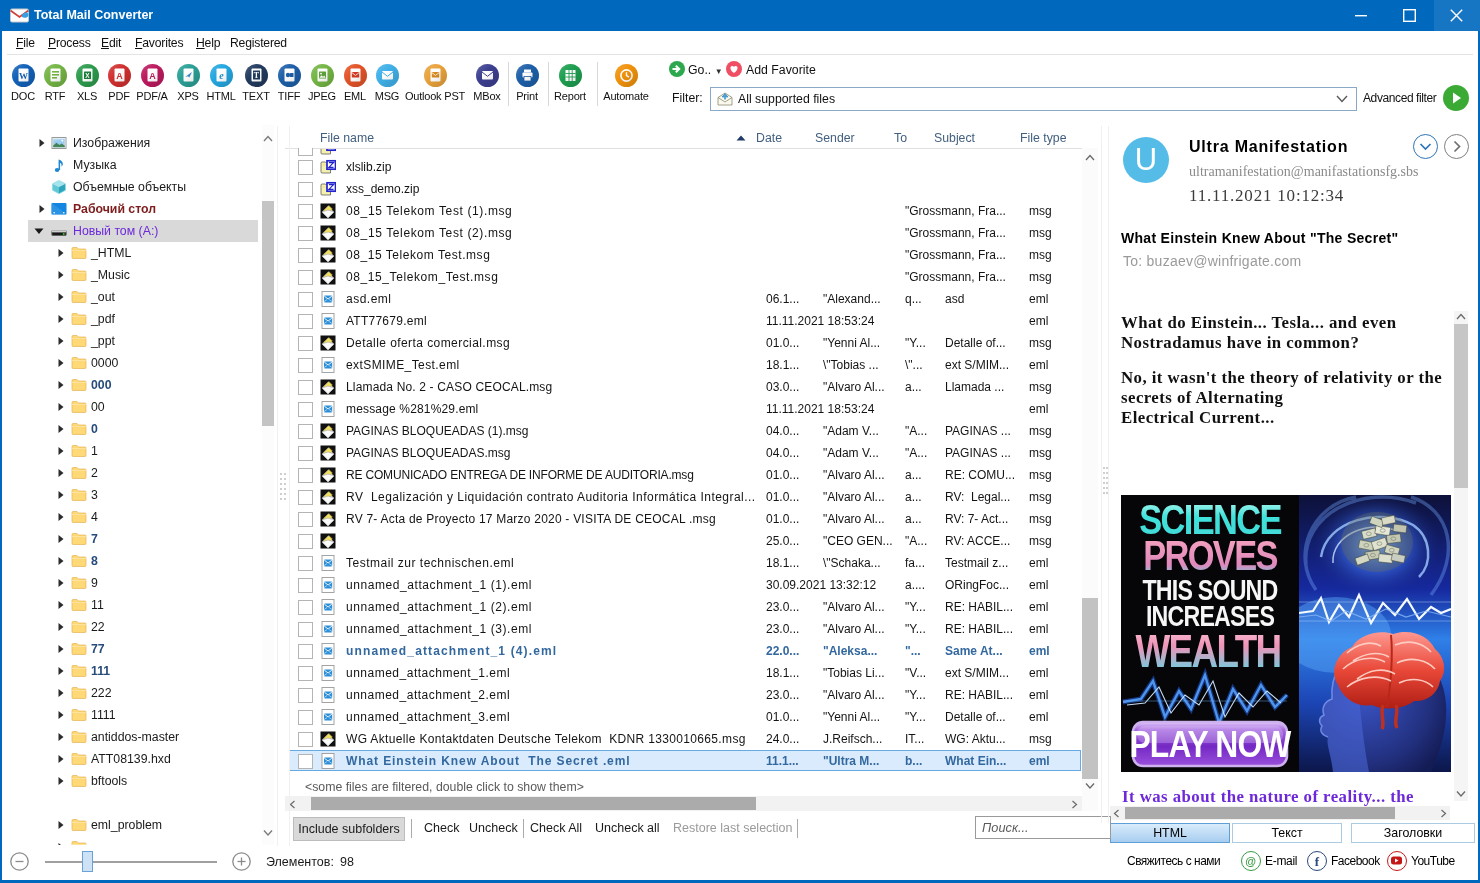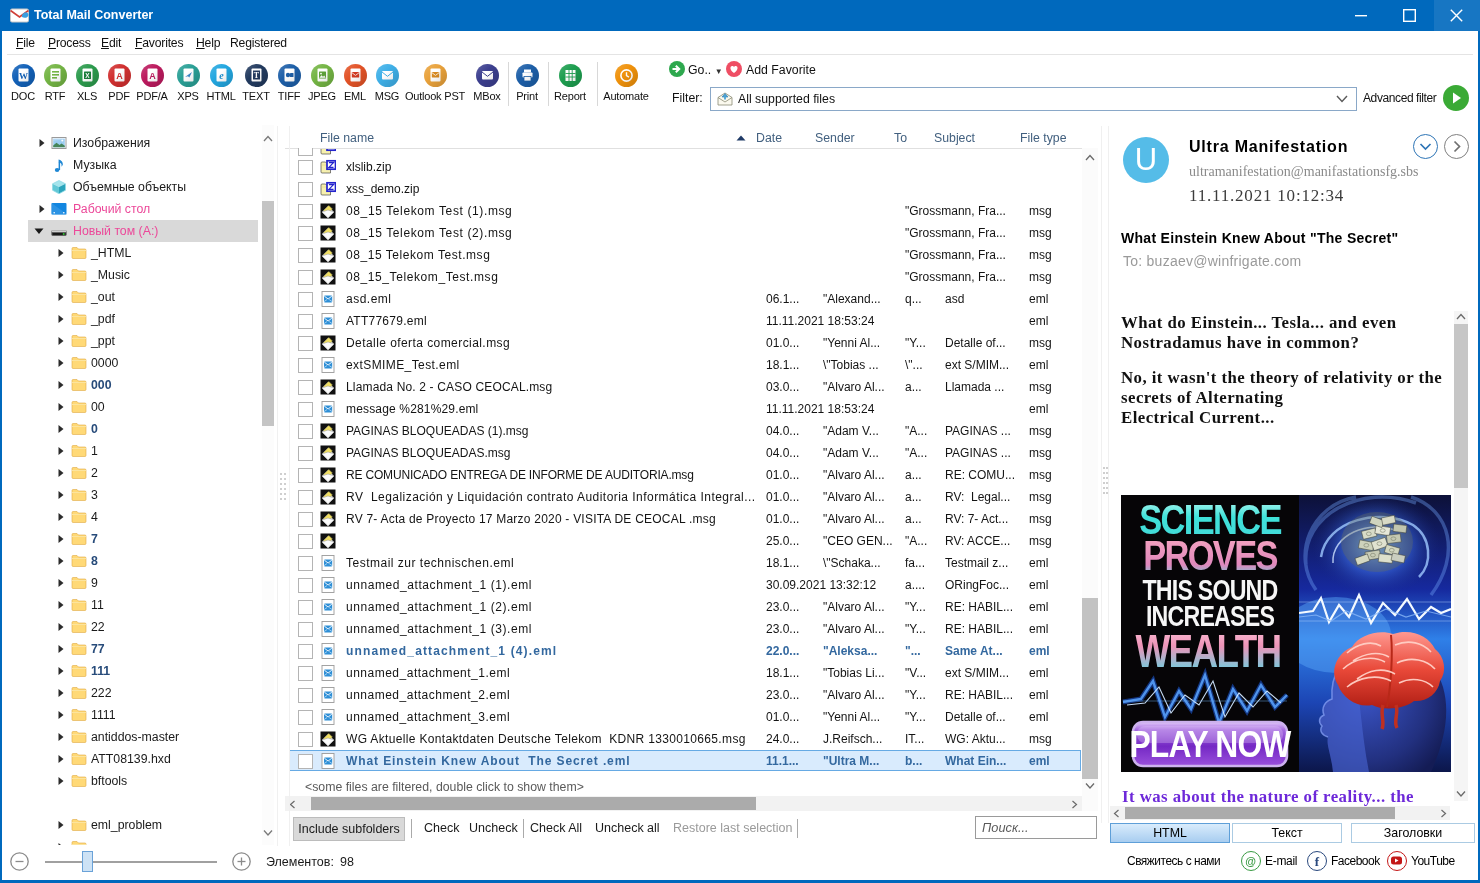--- a/index.html
+++ b/index.html
@@ -316,34 +316,34 @@
   <div class="trow" style="top:73px">
       <svg class="tarr" style="left:36px;top:6px" width="8" height="10" viewBox="0 0 8 10">
         <path d="M1.5 1 L6.5 5 L1.5 9 Z" fill="#2b2b2b"></path>
       </svg>
       <svg class="ticon" style="left:49px" width="16" height="16" viewBox="0 0 16 16">
         <rect x="0.5" y="2" width="15" height="11.5" rx="1" fill="#1286e0"></rect>
         <path d="M0.5 2 L15.5 13 V13.5 H0.5 Z" fill="#3f9fe8" opacity="0.55"></path>
         <circle cx="3.2" cy="11.8" r="0.8" fill="#fff"></circle>
         <circle cx="12.8" cy="11.8" r="0.8" fill="#fff"></circle>
       </svg>
-      <span class="ttext" style="left:71px;color:#ec4899;font-weight:normal">Рабочий стол</span>
+      <span class="ttext" style="left:71px;color:#7f1d1d;font-weight:bold">Рабочий стол</span>
     </div>
   <div class="trow" style="top:95px">
       <div style="position:absolute;left:26px;top:0;width:230px;height:22px;background:#d9d9d9"></div>
       <svg class="tarr" style="left:32px;top:8px" width="10" height="7" viewBox="0 0 10 7">
         <path d="M0.5 0.5 H9.5 L5 6 Z" fill="#1a1a1a"></path>
       </svg>
       <svg class="ticon" style="left:49px;top:5px" width="17" height="12" viewBox="0 0 17 12">
         <rect x="0.5" y="3" width="16" height="6" rx="1.2" fill="#3c3c3c"></rect>
         <rect x="0.5" y="3" width="16" height="2.2" rx="1" fill="#cfcfcf"></rect>
         <rect x="2" y="6" width="13" height="2" fill="#181818"></rect>
         <circle cx="13.5" cy="7" r="1.1" fill="#35c135"></circle>
       </svg>
-      <span class="ttext" style="left:71px;color:#ec4899">Новый том (А:)</span>
+      <span class="ttext" style="left:71px;color:#6d28d9">Новый том (А:)</span>
     </div>
   <div class="trow" style="top:117px">
       <svg class="tarr" style="left:55px;top:6px" width="8" height="10" viewBox="0 0 8 10">
         <path d="M1.5 1 L6.5 5 L1.5 9 Z" fill="#2b2b2b"></path>
       </svg>
       <svg class="ticon" style="left:69px" width="16" height="16" viewBox="0 0 16 16">
         <path d="M1 3.5 C1 2.9 1.4 2.5 2 2.5 H6 L7.5 4 H14 C14.6 4 15 4.4 15 5 V12.5 C15 13.1 14.6 13.5 14 13.5 H2 C1.4 13.5 1 13.1 1 12.5 Z" fill="#ffd977" stroke="#dfa944" stroke-width="0.6"></path>
         <path d="M1 5 H15 V6 H1 Z" fill="#fce49e"></path>
       </svg>
       <span class="ttext" style="left:89px">_HTML</span>
@@ -1239,21 +1239,21 @@
 <div class="abs" id="btnbar">
   <div style="position:absolute;left:8px;top:2px;width:112px;height:24px;background:#d9d9d9;border:1px solid #bcbcbc;box-sizing:border-box;text-align:center;line-height:22px">Include subfolders</div>
   <div style="position:absolute;left:126px;top:4px;width:1px;height:19px;background:#aaa"></div>
   <span style="position:absolute;left:139px;top:6px">Check</span>
   <span style="position:absolute;left:184px;top:6px">Uncheck</span>
   <div style="position:absolute;left:238px;top:4px;width:1px;height:19px;background:#aaa"></div>
   <span style="position:absolute;left:245px;top:6px">Check All</span>
   <span style="position:absolute;left:310px;top:6px">Uncheck all</span>
   <span style="position:absolute;left:388px;top:6px;color:#9a9a9a">Restore last selection</span>
   <div style="position:absolute;left:512px;top:4px;width:1px;height:19px;background:#aaa"></div>
-  <div style="position:absolute;left:690px;top:1px;width:122px;height:23px;border:1px solid #9a9a9a;box-sizing:border-box;background:#fff">
+  <div style="position:absolute;left:690px;top:1px;width:136px;height:23px;border:1px solid #9a9a9a;box-sizing:border-box;background:#fff">
     <span style="position:absolute;left:6px;top:3px;font-style:italic;color:#5a5a5a;font-size:12.8px">Поиск...</span>
   </div>
 </div>
 <div class="abs" id="statusbar">
   <svg style="position:absolute;left:10px;top:7px" width="19" height="19" viewBox="0 0 19 19">
       <circle cx="9.5" cy="9.5" r="8.7" fill="none" stroke="#8a8a8a" stroke-width="1.3"></circle>
       <line x1="5.5" y1="9.5" x2="13.5" y2="9.5" stroke="#8a8a8a" stroke-width="1.3"></line>
     </svg>
   <div style="position:absolute;left:45px;top:16px;width:172px;height:1.5px;background:#a0a0a0"></div>
   <div style="position:absolute;left:82px;top:6px;width:11px;height:21px;background:#cde2f5;border:1px solid #6aa2d8;box-sizing:border-box"></div>

